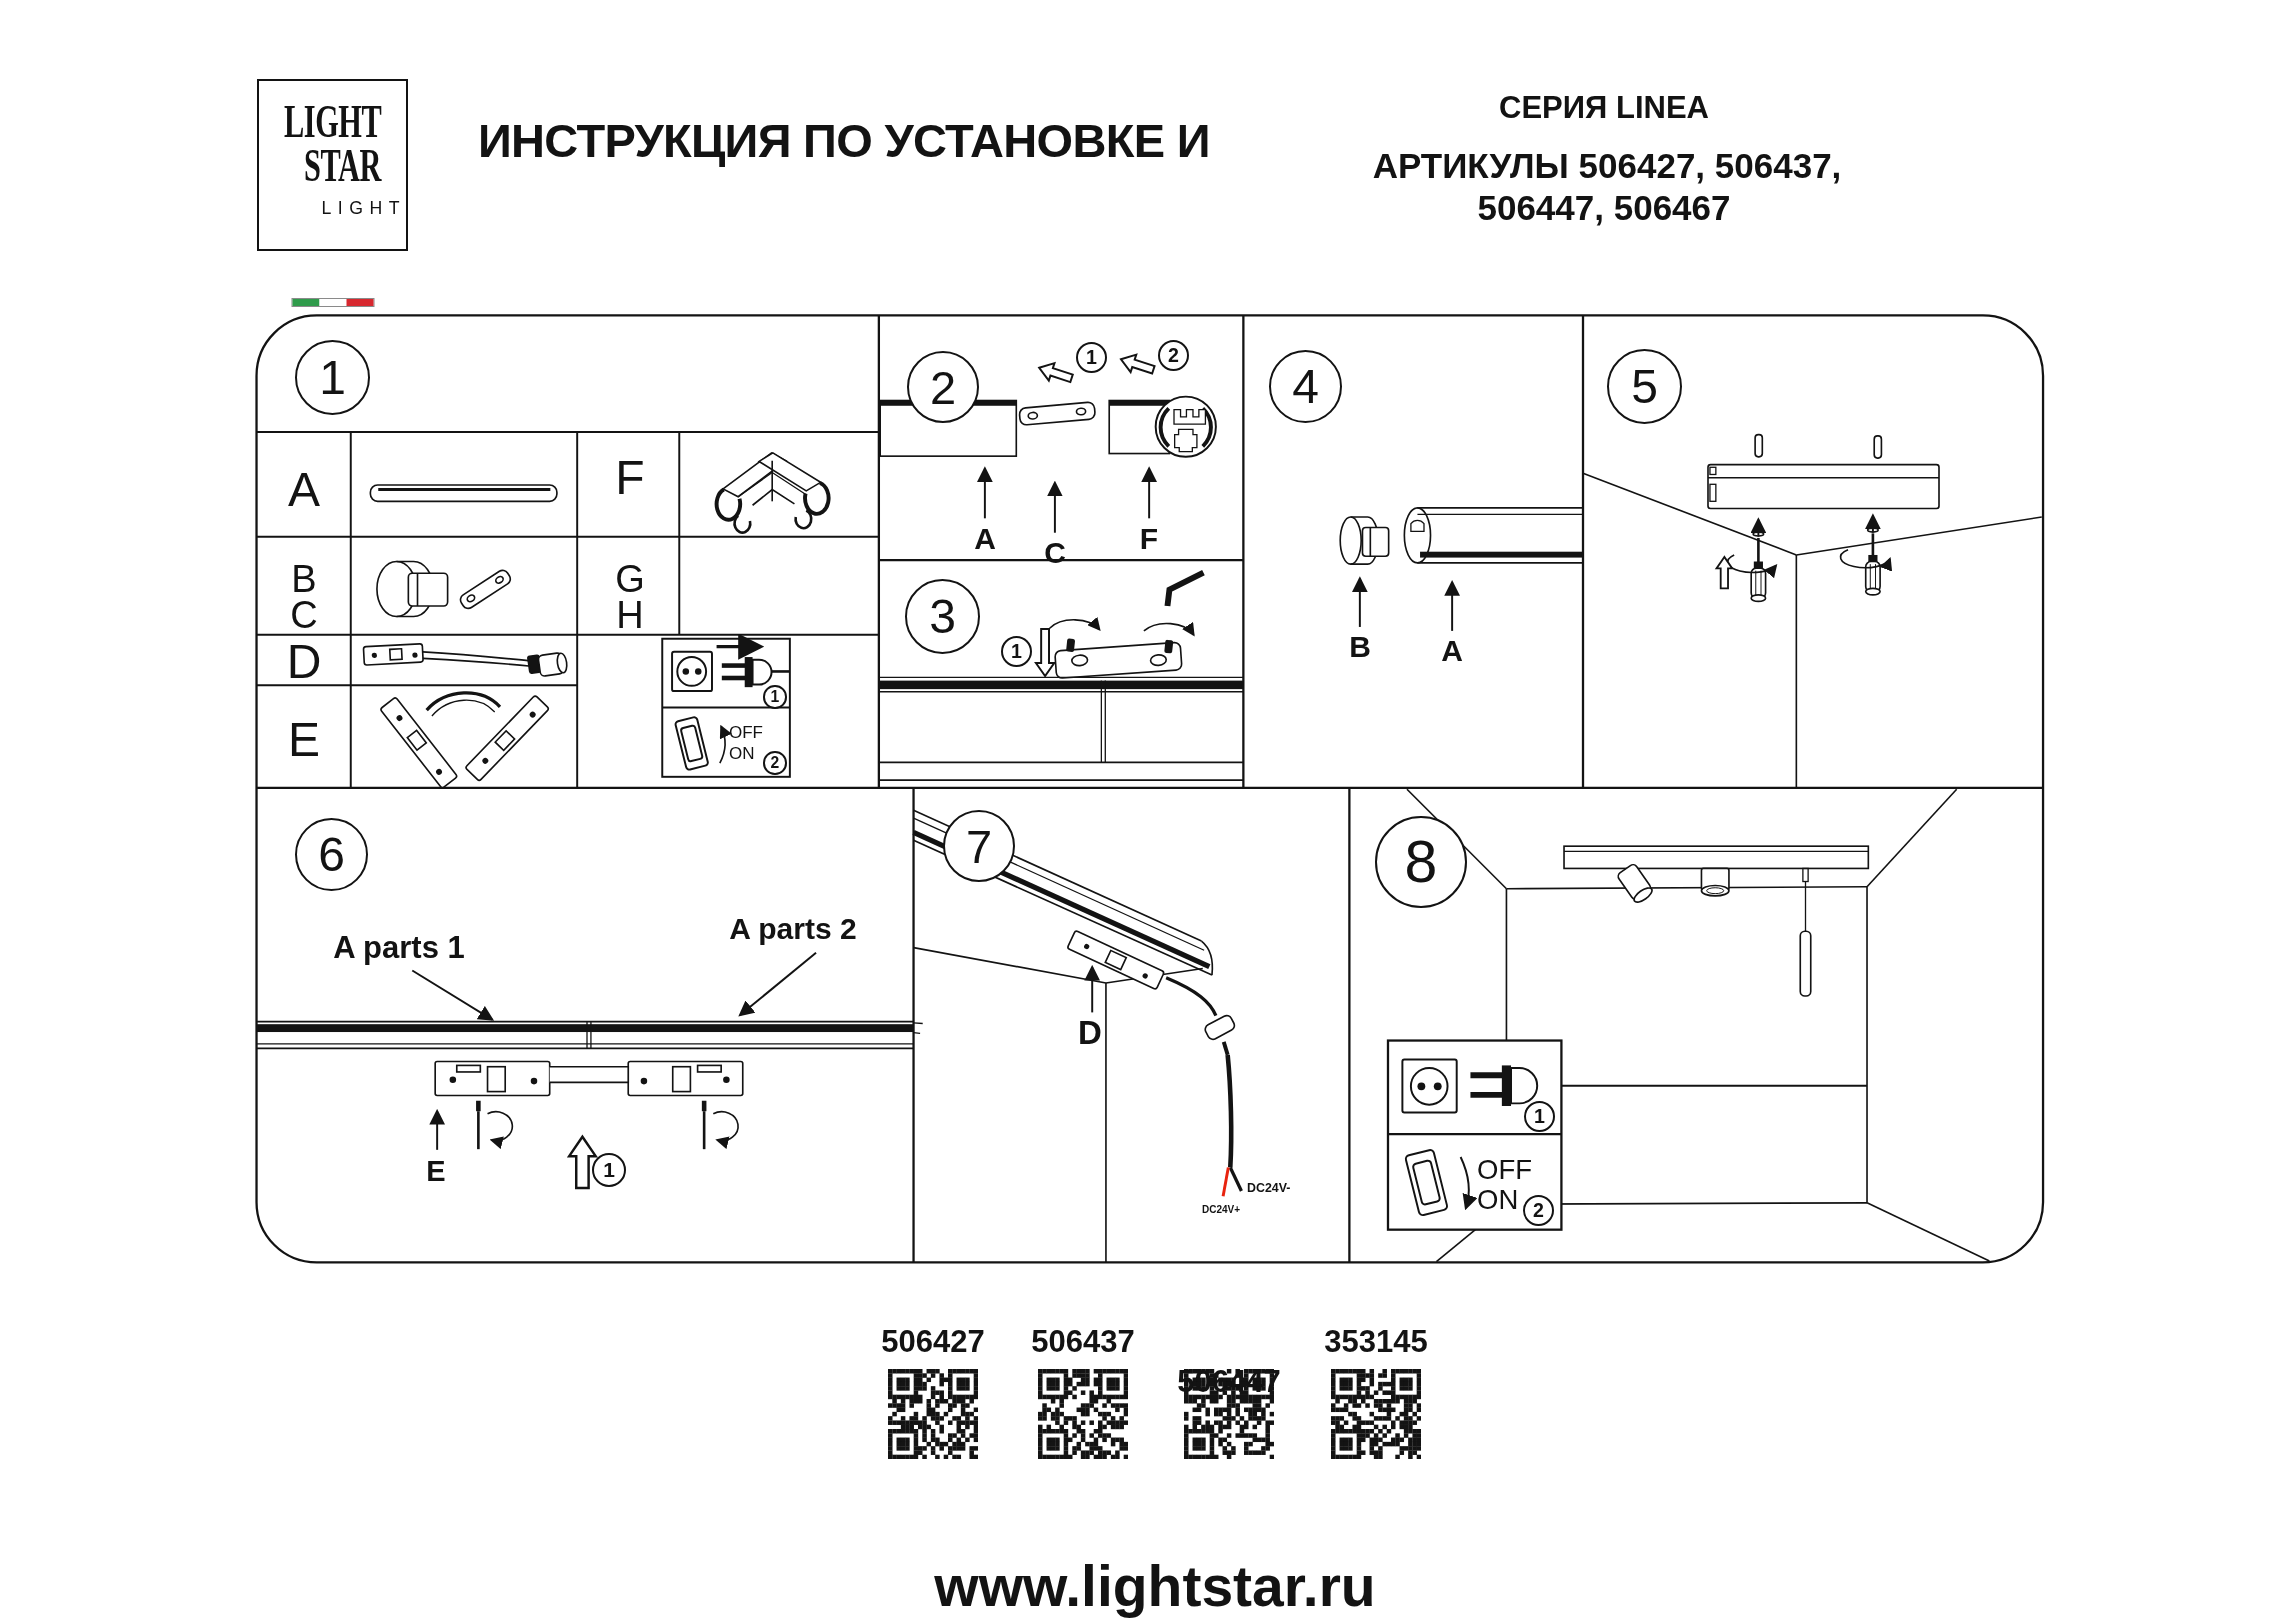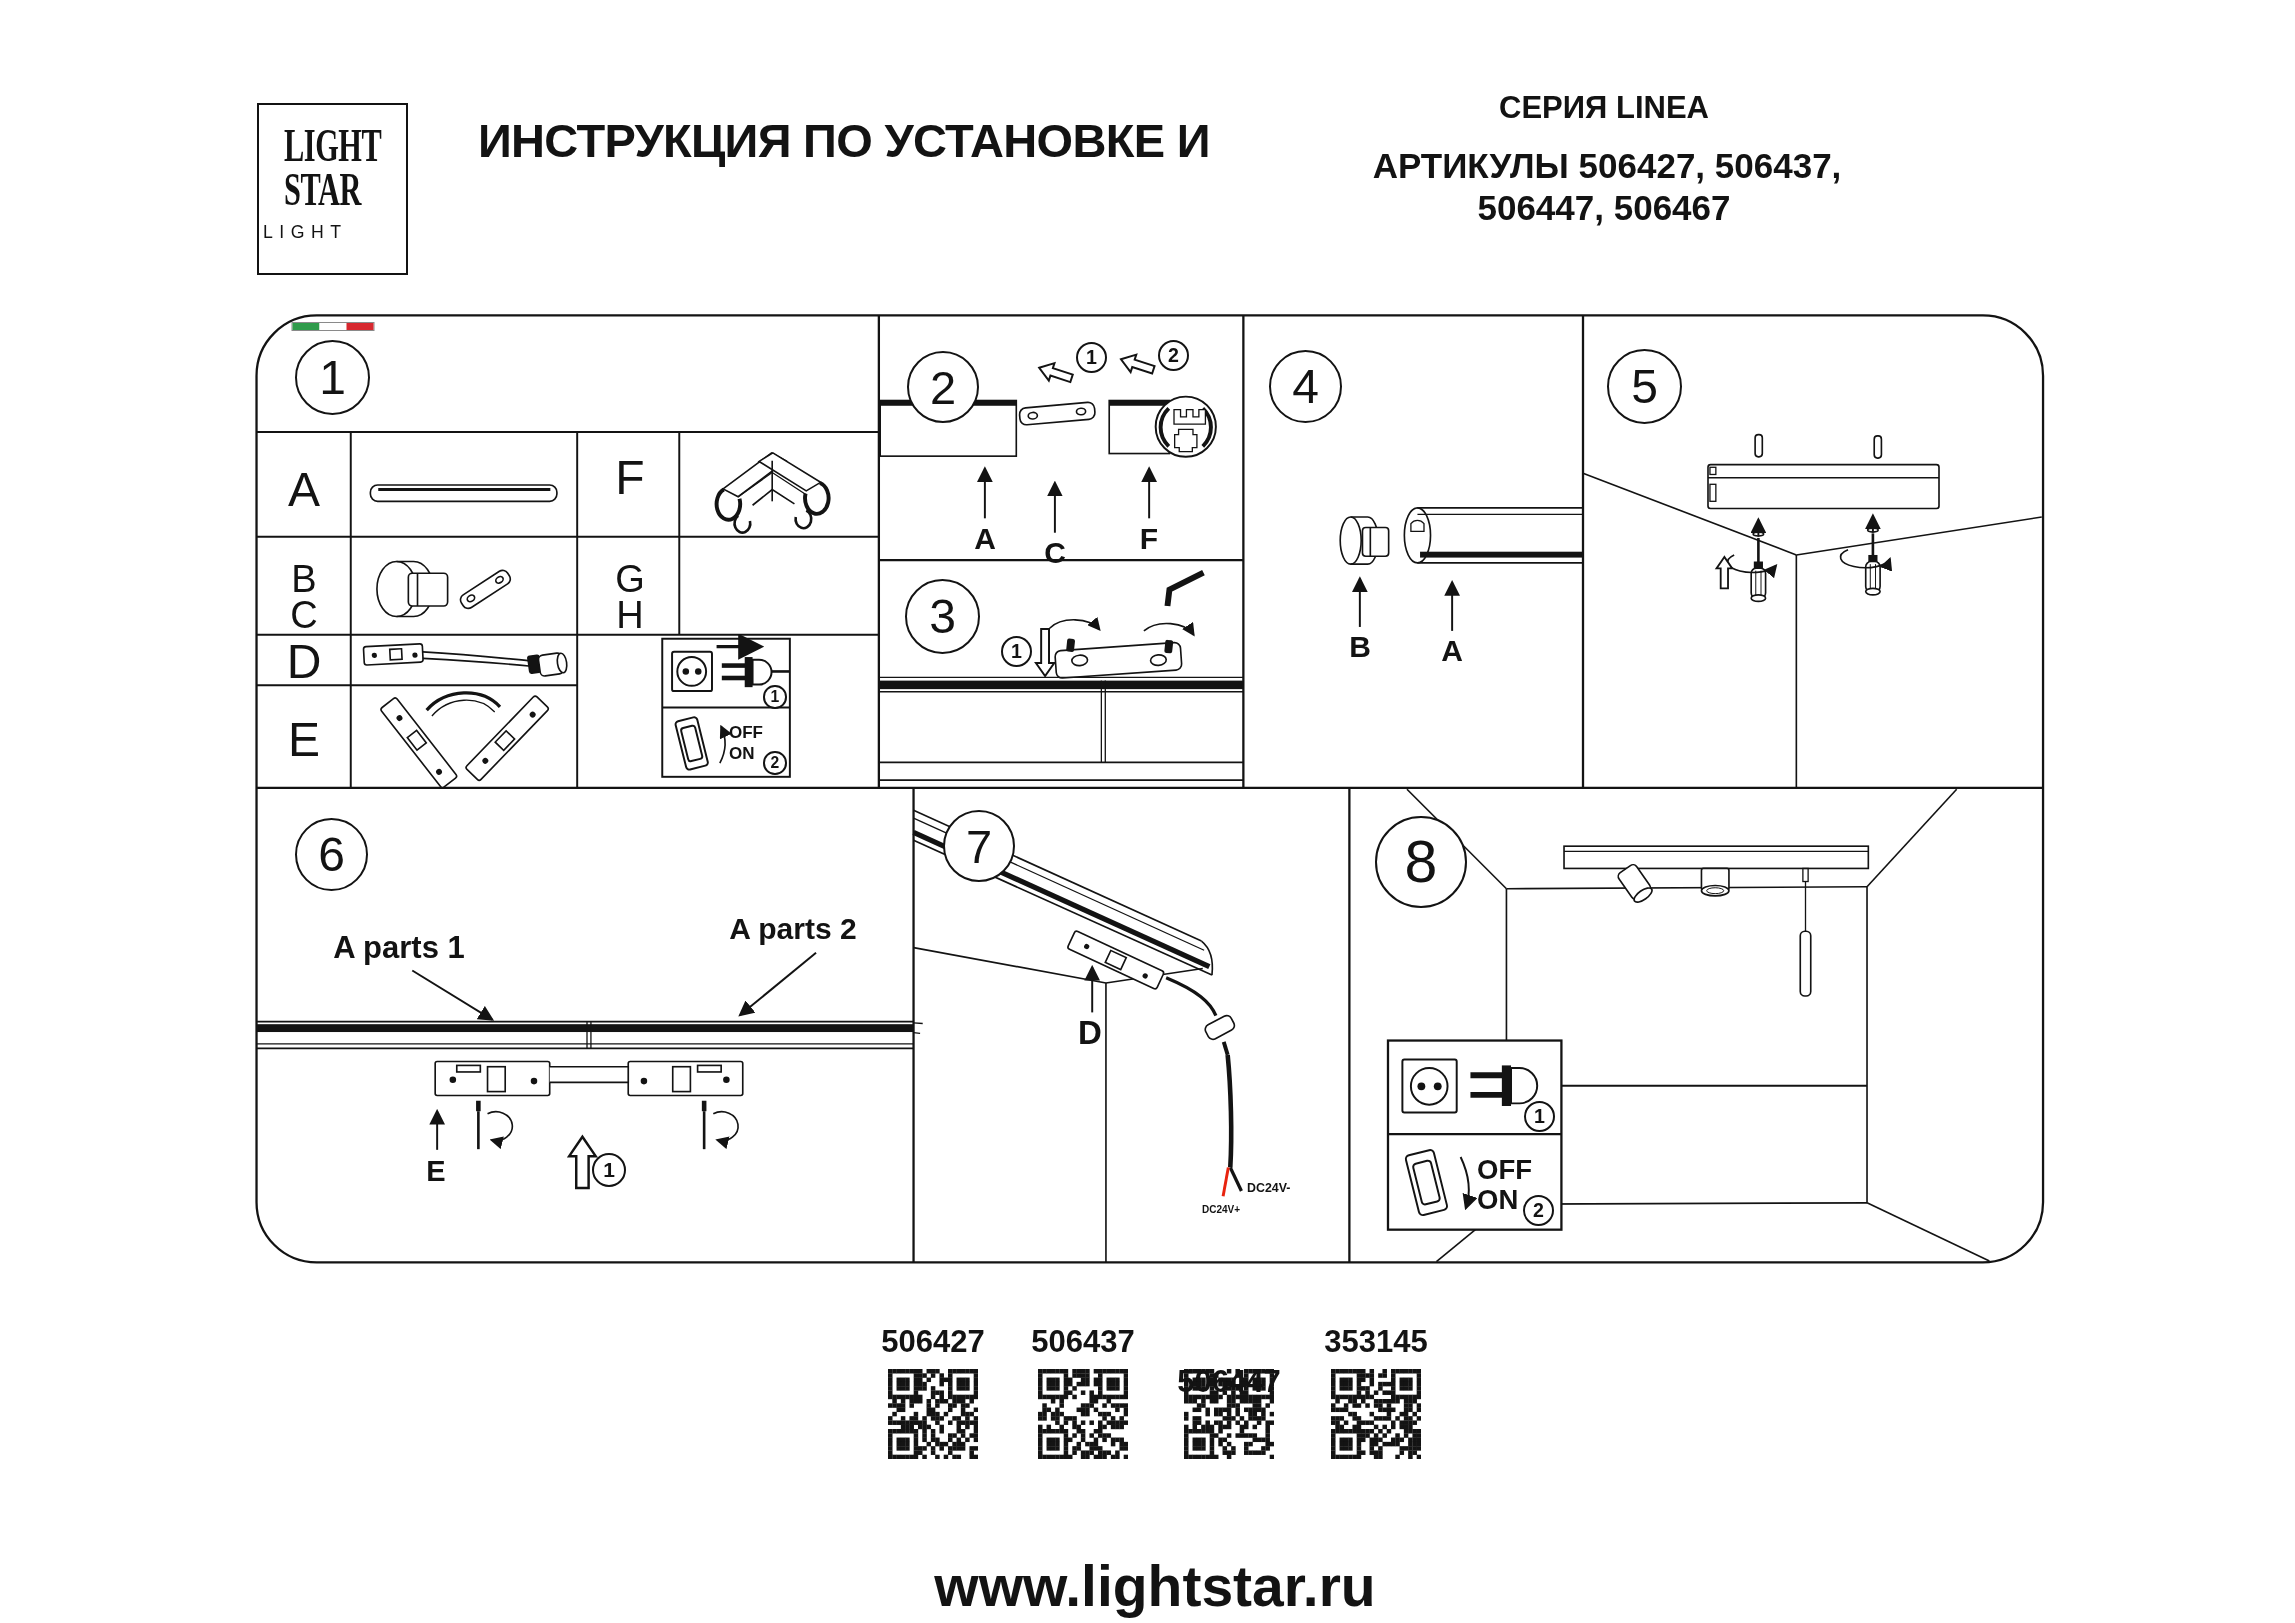--- a/index.html
+++ b/index.html
@@ -16,31 +16,31 @@
   .callout{
     position:absolute;border:2px solid #131313;border-radius:50%;
     display:flex;align-items:center;justify-content:center;
     font-weight:700;background:#fff;box-sizing:border-box;
   }
   .lbl{position:absolute;font-weight:700;white-space:nowrap;line-height:1}
   .ctr{transform:translateX(-50%)}
   .pletter{position:absolute;font-weight:400;transform:translate(-50%,-50%);line-height:1}
   .logo-box{
     position:absolute;left:257px;top:79px;width:151px;height:172px;
-    border:2px solid #131313;box-sizing:border-box;text-align:left;margin-top:24px;
+    border:2px solid #131313;box-sizing:border-box;text-align:right;
   }
   .logo-word{font-family:"Liberation Serif", serif;font-weight:700;line-height:1;
     transform:scaleX(0.66);transform-origin:50% 50%;letter-spacing:-0.7px}
   .flag{position:absolute;left:50%;transform:translateX(-50%);top:217px;width:81px;height:7.2px;
     display:flex;border:0.7px solid #8a8a8a;box-sizing:content-box}
   .flag span{flex:1 1 33%}
   .title{position:absolute;left:478px;top:113px;font-weight:700;font-size:47px;line-height:56px;letter-spacing:-0.7px}
   .qr-label{position:absolute;font-weight:700;font-size:31px;transform:translateX(-50%);line-height:1}
   .qr-box{position:absolute;width:90px;height:90px}
-  .onoff{position:absolute;font-weight:700;line-height:1}
+  .onoff{position:absolute;font-weight:400;line-height:1}
 </style>
 </head>
 <body>
 
 <svg class="art" width="2295" height="1623" viewBox="0 0 3507 2480">
   <defs>
     <marker id="ah" viewBox="0 0 10 10" refX="8.5" refY="5" markerWidth="8" markerHeight="8" orient="auto-start-reverse">
         <path d="M0,0 L10,5 L0,10 z" fill="#131313"></path>
       </marker>
   </defs>

